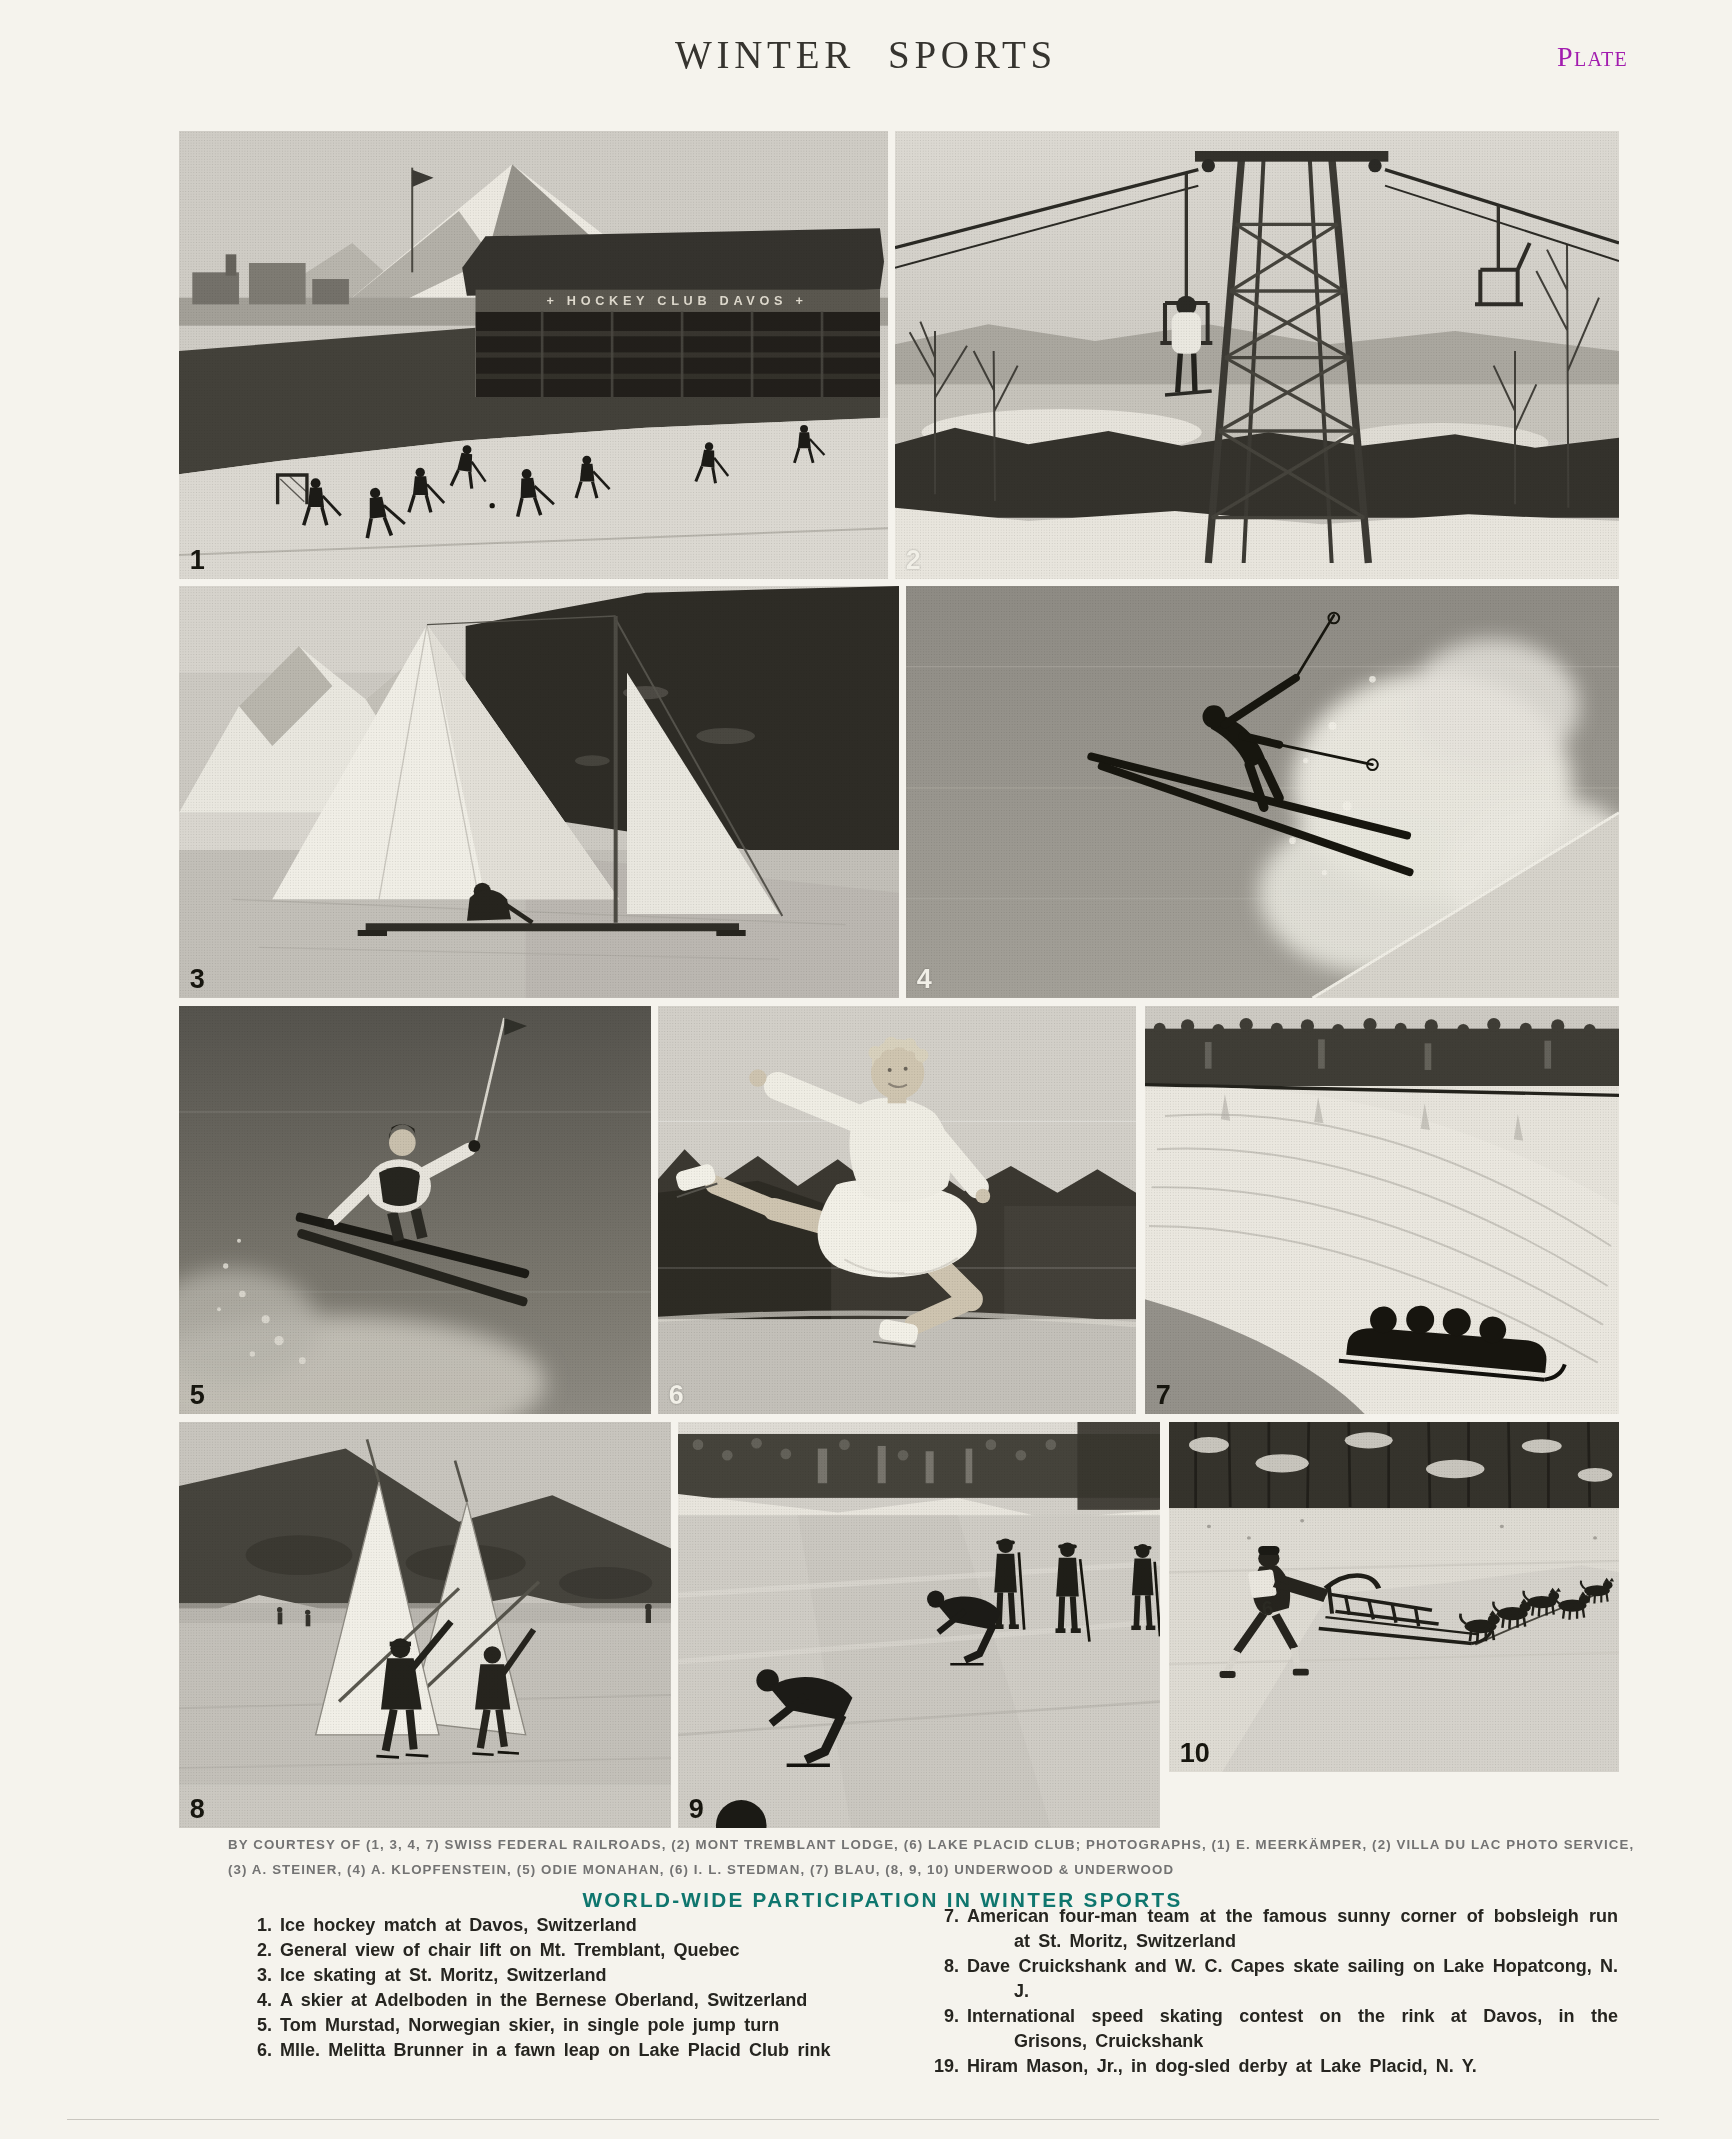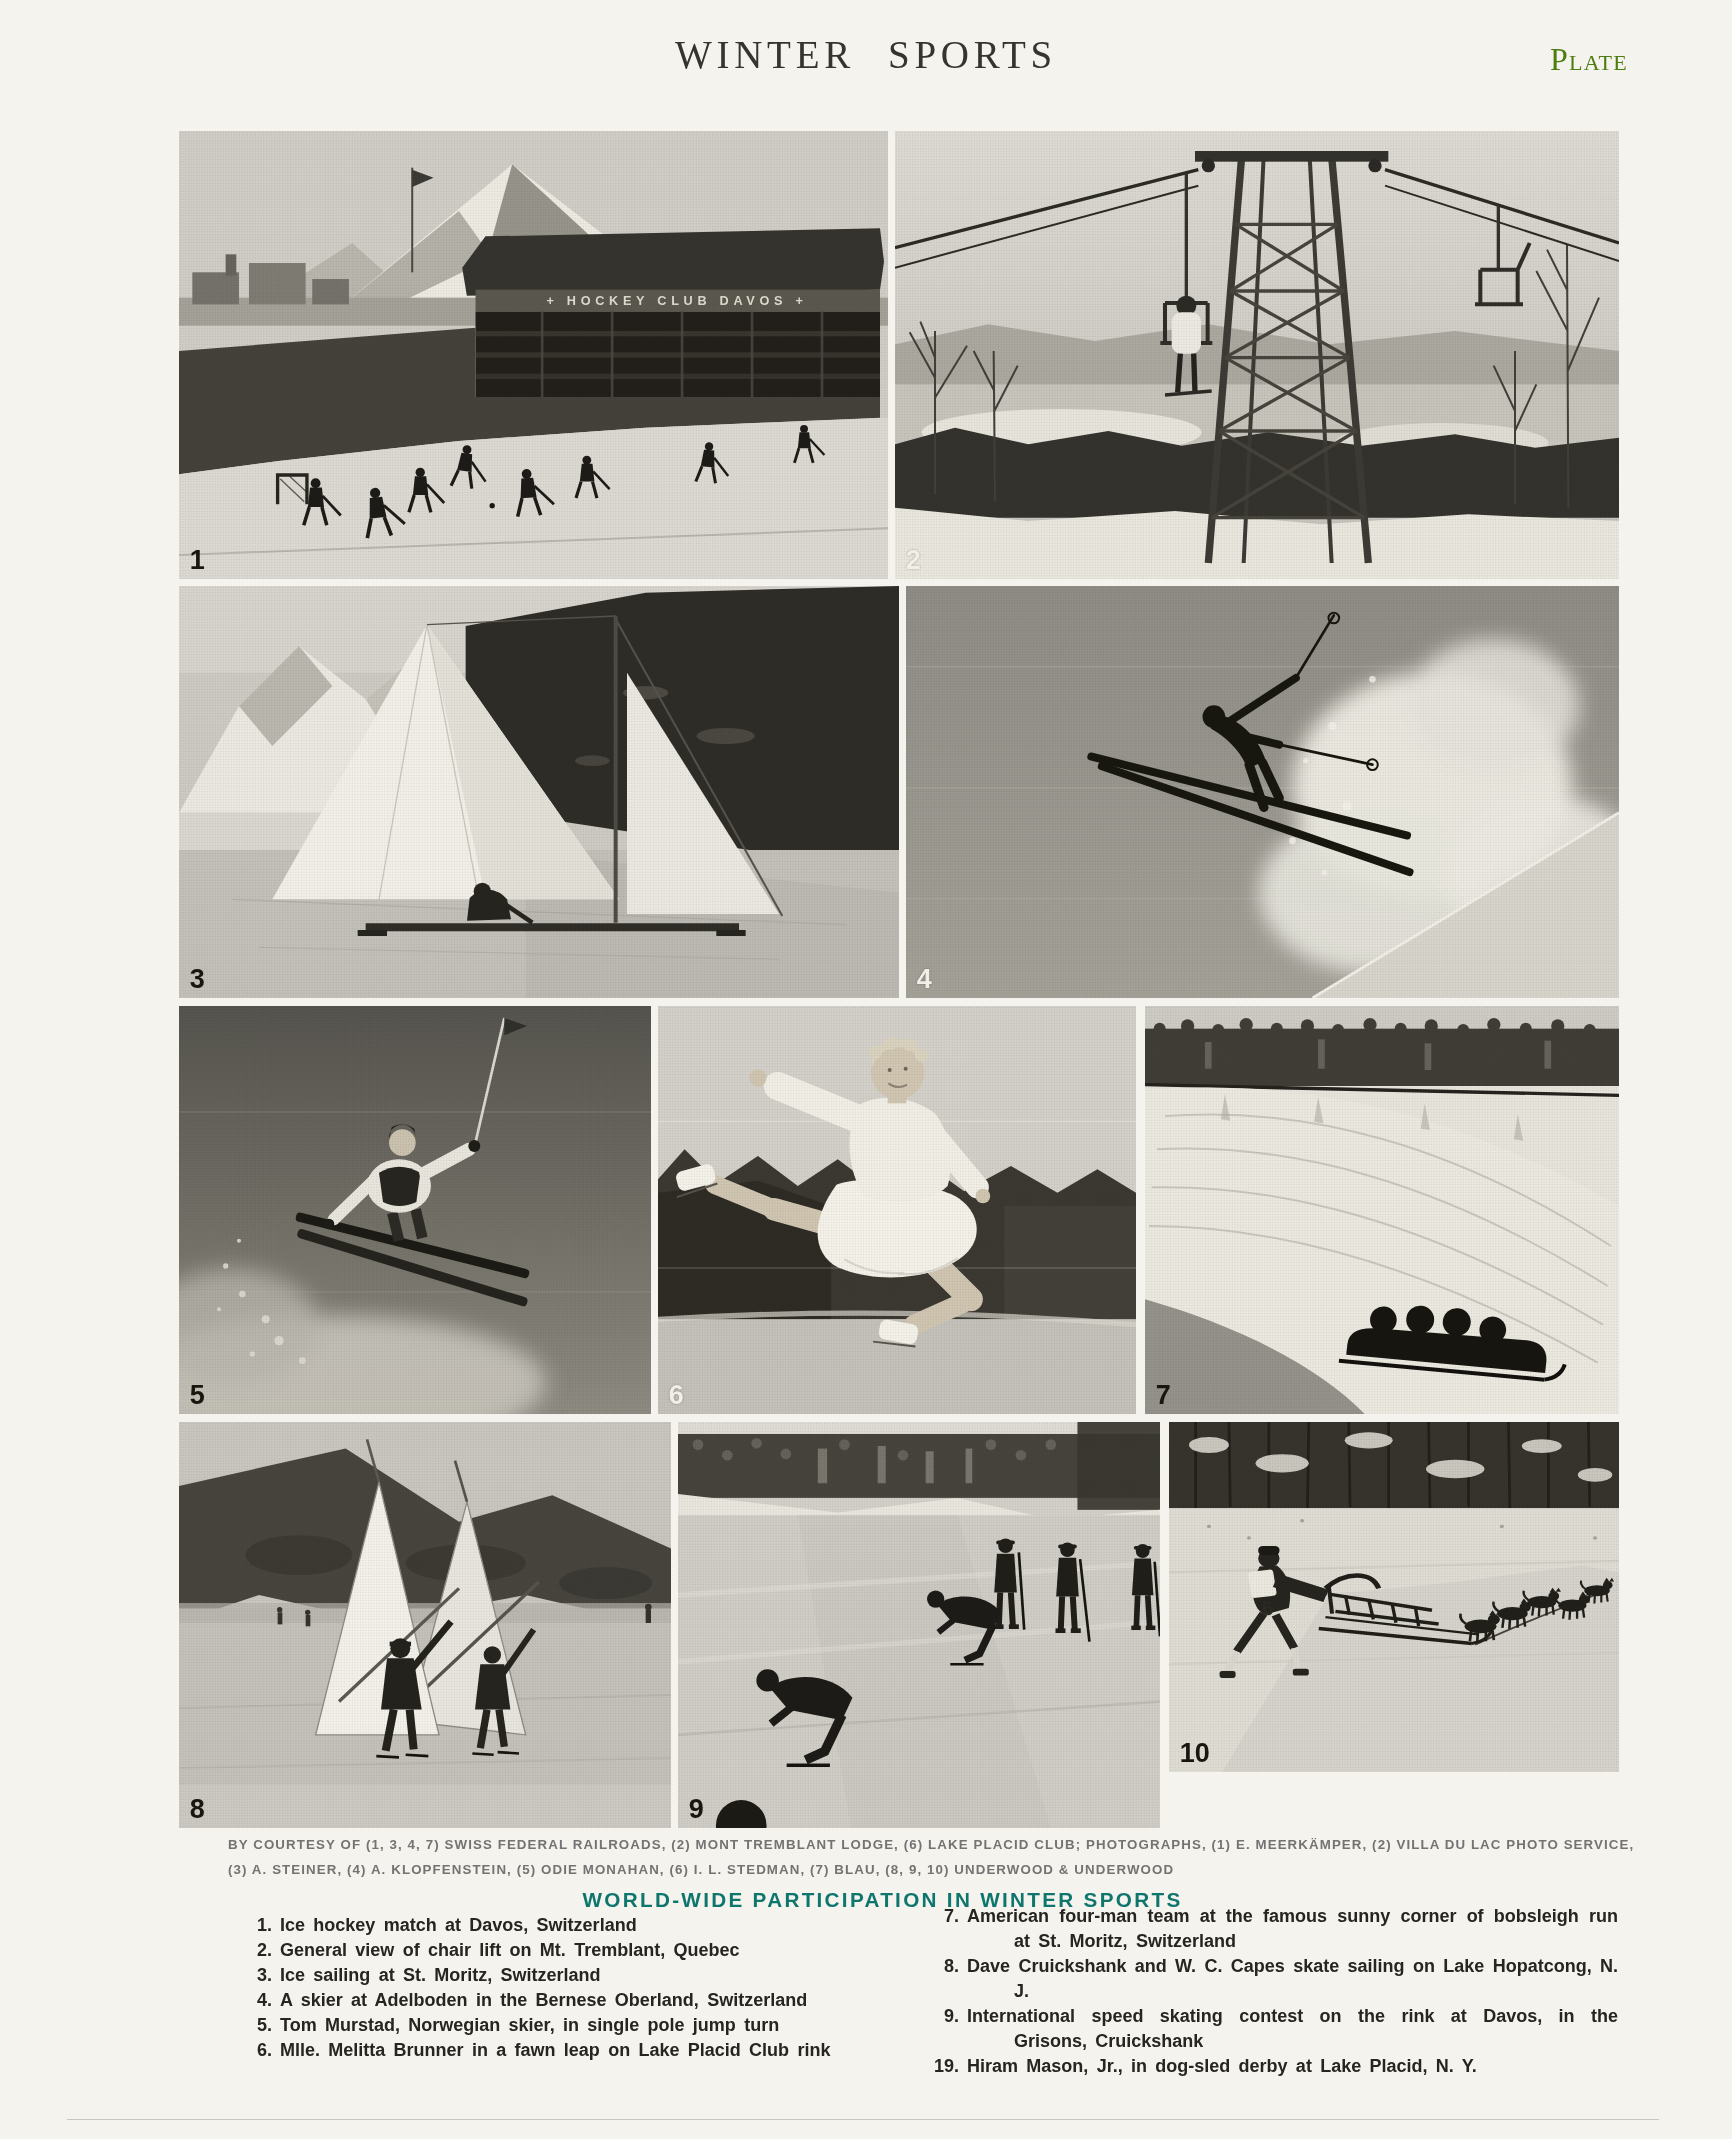--- a/index.html
+++ b/index.html
@@ -14,21 +14,21 @@
   
   .title{
     position:absolute;top:32px;left:433px;width:866px;margin:0;
     text-align:center;
     font-family:"Liberation Serif", serif;font-weight:500;
     font-size:39px;letter-spacing:4.7px;word-spacing:18.7px;color:#36342f;
   }
   .plate-label{
     position:absolute;top:41px;right:104px;
     font-family:"Liberation Serif", serif;
-    font-variant:small-caps;font-size:32px;letter-spacing:1.3px;color:#4d7c0f;
+    font-variant:small-caps;font-size:28px;letter-spacing:1.3px;color:#a21caf;
   }
 
   
   figure.photo{
     position:absolute;margin:0;overflow:hidden;background:#b9b6af;
   }
   figure.photo svg{position:absolute;inset:0;width:100%;height:100%;display:block;}
   .halftone{
     position:absolute;inset:0;pointer-events:none;
     background-image:radial-gradient(rgba(25,24,18,0.13) 0.7px, transparent 0.8px);
@@ -653,21 +653,21 @@
     <div class="cap-item">
       <span class="cap-num">1.</span>
       <span class="cap-text">Ice hockey match at Davos, Switzerland</span>
     </div>
     <div class="cap-item">
       <span class="cap-num">2.</span>
       <span class="cap-text">General view of chair lift on Mt. Tremblant, Quebec</span>
     </div>
     <div class="cap-item">
       <span class="cap-num">3.</span>
-      <span class="cap-text">Ice sailing at St. Moritz, Switzerland</span>
+      <span class="cap-text">Ice skating at St. Moritz, Switzerland</span>
     </div>
     <div class="cap-item">
       <span class="cap-num">4.</span>
       <span class="cap-text">A skier at Adelboden in the Bernese Oberland, Switzerland</span>
     </div>
     <div class="cap-item">
       <span class="cap-num">5.</span>
       <span class="cap-text">Tom Murstad, Norwegian skier, in single pole jump turn</span>
     </div>
     <div class="cap-item">

